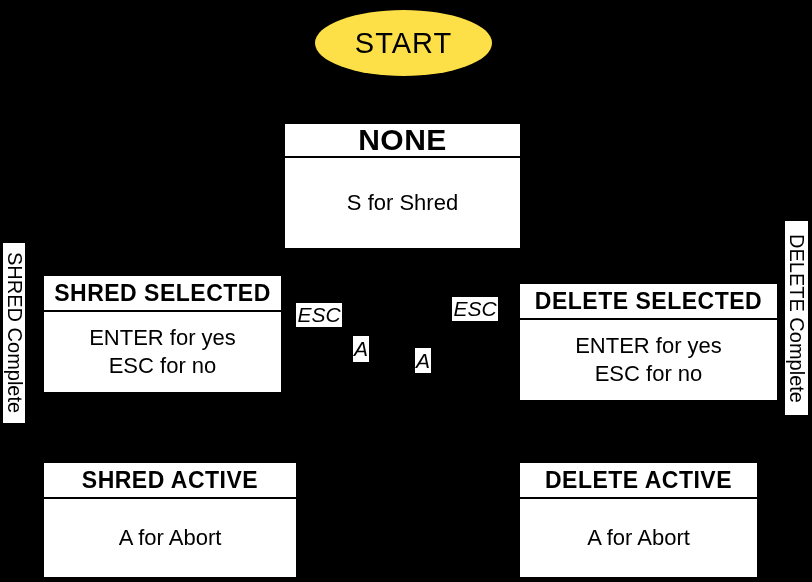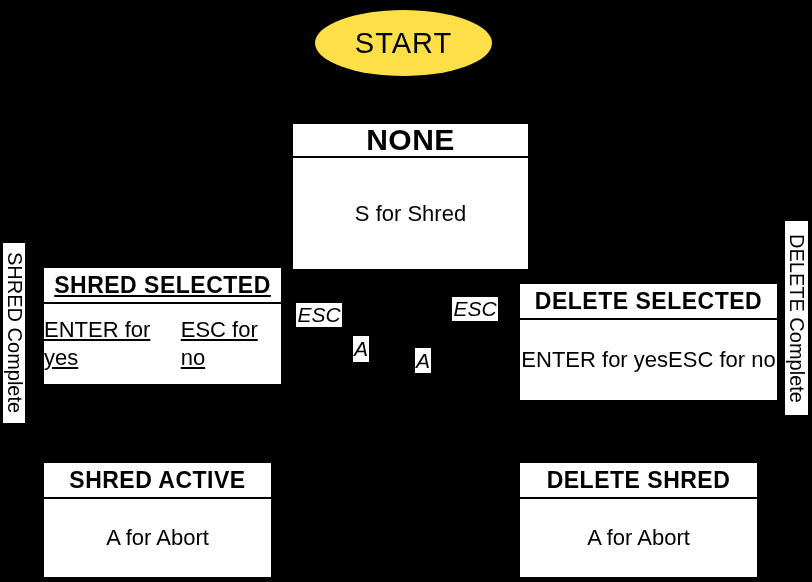--- a/index.html
+++ b/index.html
@@ -41,33 +41,33 @@
     align-items: center;
     justify-content: center;
     font-weight: bold;
     border-bottom: 2px solid #000000;
     letter-spacing: 0.5px;
     box-sizing: border-box;
   }
   .state-body {
     flex: 1;
     display: flex;
-    flex-direction: row;
+    flex-direction: column;
     align-items: center;
     justify-content: center;
     font-size: 22px;
     line-height: 28px;
   }
-  #node-none { left: 285px; top: 124px; width: 235px; height: 145px; margin-left: 8px; }
+  #node-none { left: 285px; top: 124px; width: 235px; height: 124px; }
   #node-none .state-title { height: 34px; font-size: 30px; }
-  #node-shred-selected { left: 44px;  top: 268px; width: 237px; height: 116px; text-decoration: underline; }
+  #node-shred-selected { left: 44px;  top: 276px; width: 237px; height: 116px; }
   #node-delete-selected { left: 520px; top: 284px; width: 257px; height: 116px; }
   #node-shred-selected .state-title,
   #node-delete-selected .state-title { height: 36px; font-size: 23px; }
-  #node-shred-active { left: 44px;  top: 463px; width: 227px; height: 114px; }
+  #node-shred-active { left: 44px;  top: 463px; width: 252px; height: 114px; }
   #node-delete-active { left: 520px; top: 463px; width: 237px; height: 114px; }
   #node-shred-active .state-title,
   #node-delete-active .state-title { height: 36px; font-size: 23px; }
   .edge-label {
     position: absolute;
     background: #ffffff;
     display: flex;
     align-items: center;
     justify-content: center;
     font-size: 21px;
@@ -123,21 +123,21 @@
   </div>
 
   <div class="state-node" id="node-shred-active">
     <div class="state-title">SHRED ACTIVE</div>
     <div class="state-body">
       <div>A for Abort</div>
     </div>
   </div>
 
   <div class="state-node" id="node-delete-active">
-    <div class="state-title">DELETE SHRED</div>
+    <div class="state-title">DELETE ACTIVE</div>
     <div class="state-body">
       <div>A for Abort</div>
     </div>
   </div>
 
   <div class="edge-label" id="edge-esc-left">ESC</div>
   <div class="edge-label" id="edge-esc-right">ESC</div>
   <div class="edge-label" id="edge-a-left">A</div>
   <div class="edge-label" id="edge-a-right">A</div>
 

